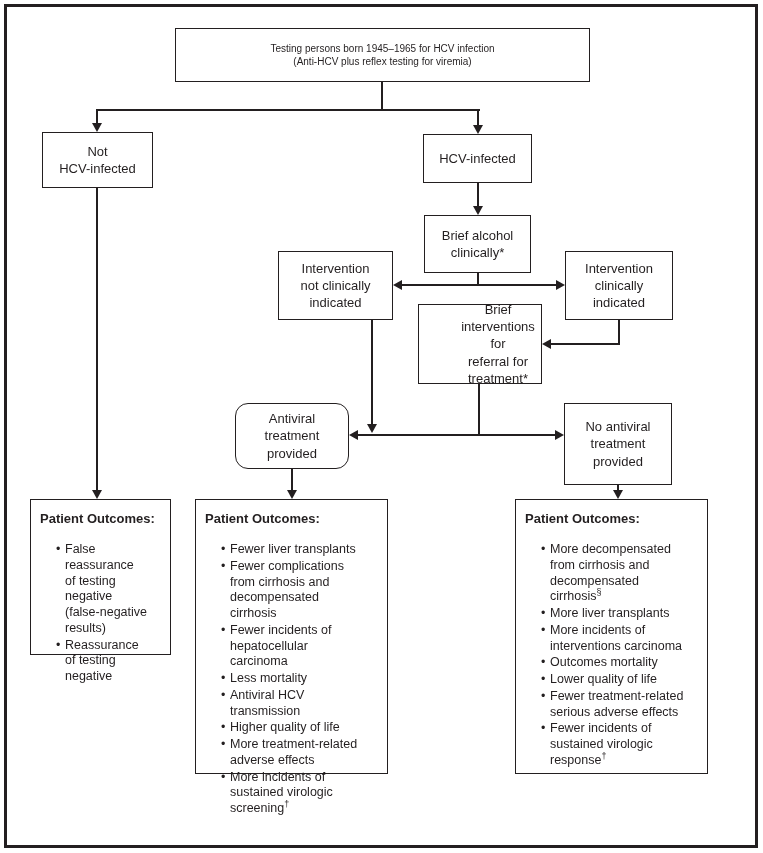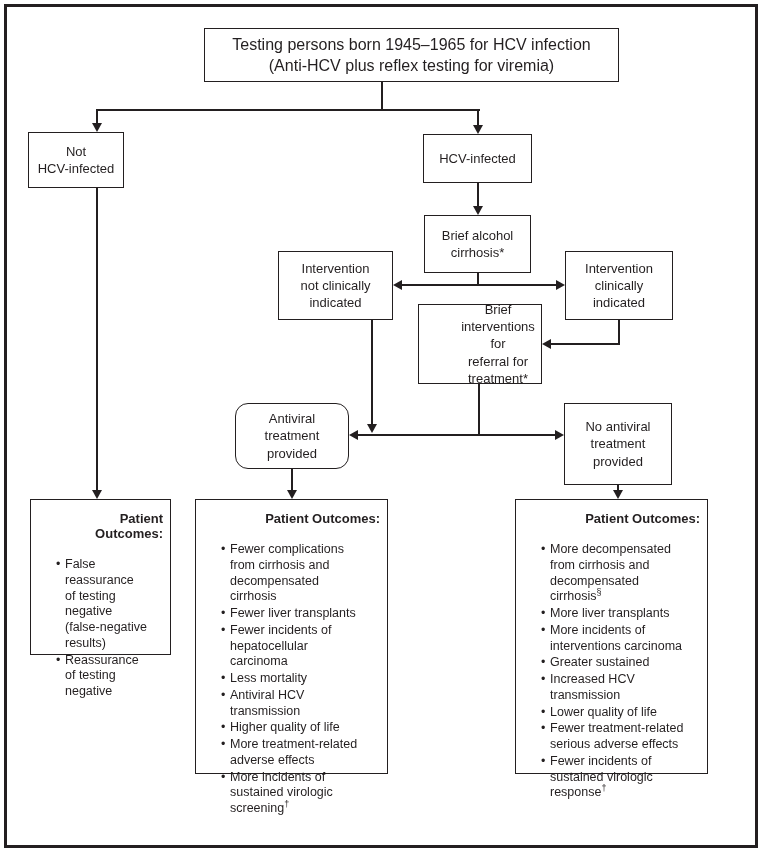--- a/index.html
+++ b/index.html
@@ -26,46 +26,46 @@
     display: flex;
     align-items: center;
     justify-content: center;
     text-align: center;
     white-space: pre-line;
     font-size: 13px;
     line-height: 1.32;
     padding: 2px 4px;
     z-index: 2;
   }
-  .b-top        { left:175px; top:28px;  width:415px; height:54px; font-size:16px;margin-left:29px; }
-  .b-nothcv     { left:28px;  top:132px; width:96px; height:56px; }
+  .b-top        { left:175px; top:28px;  width:415px; height:54px; font-size:10px; }
+  .b-nothcv     { left:42px;  top:132px; width:111px; height:56px; }
   .b-hcv        { left:423px; top:134px; width:109px; height:49px; }
   .b-alcohol    { left:424px; top:215px; width:107px; height:58px; }
   .b-intnot     { left:278px; top:251px; width:115px; height:69px; }
   .b-intyes     { left:565px; top:251px; width:108px; height:69px; }
   .b-briefint   { left:418px; top:304px; width:124px; height:80px;padding-left:40px; }
   .b-antiviral  { left:235px; top:403px; width:114px; height:66px;border-radius:13px; }
   .b-noantiviral{ left:564px; top:403px; width:108px; height:82px; }
 
   .pobox {
     position: absolute;
     box-sizing: border-box;
     border: 1.6px solid var(--ink);
     background: #ffffff;
     padding: 11px 7px 8px 9px;
     z-index: 2;
   }
   .po-left  { left:30px;  top:499px; width:141px; height:156px; }
   .po-mid   { left:195px; top:499px; width:193px; height:275px; }
   .po-right { left:515px; top:499px; width:193px; height:275px; }
   .pobox .po-head {
-    margin: 0 0 11px 13px;
+    margin: 0 0 11px 0;
     font-size: 13px;
     font-weight: bold;
-    text-align: right;
+    text-align: left;
   }
   .pobox ul {
     list-style: none;
     margin: 16px;
     padding: 0;
     font-size: 12.5px;
     line-height: 1.26;
   }
   .pobox li { position: relative; padding-left: 9px; margin-bottom: 1px; }
   .pobox li::before { content: "\2022"; position: absolute; left: 0; top: 0; }
@@ -82,21 +82,21 @@
 
 <div class="stage">
   <div class="frame"></div>
 
   <div class="fbox b-top">Testing persons born 1945–1965 for HCV infection
 (Anti-HCV plus reflex testing for viremia)</div>
   <div class="fbox b-nothcv">Not
 HCV-infected</div>
   <div class="fbox b-hcv">HCV-infected</div>
   <div class="fbox b-alcohol">Brief alcohol
-cirrhosis*</div>
+clinically*</div>
   <div class="fbox b-intnot">Intervention
 not clinically
 indicated</div>
   <div class="fbox b-intyes">Intervention
 clinically
 indicated</div>
   <div class="fbox b-briefint">Brief
 interventions for
 referral for
 treatment*</div>
@@ -111,39 +111,38 @@
     <div class="po-head">Patient Outcomes:</div>
     <ul>
       <li><span>False reassurance of testing negative (false-negative results)</span><sup></sup></li>
       <li><span>Reassurance of testing negative</span><sup></sup></li>
     </ul>
   </div>
 
   <div class="pobox po-mid">
     <div class="po-head">Patient Outcomes:</div>
     <ul>
+      <li><span>Fewer liver transplants</span><sup></sup></li>
       <li><span>Fewer complications from cirrhosis and decompensated cirrhosis</span><sup></sup></li>
-      <li><span>Fewer liver transplants</span><sup></sup></li>
       <li><span>Fewer incidents of hepatocellular carcinoma</span><sup></sup></li>
       <li><span>Less mortality</span><sup></sup></li>
       <li><span>Antiviral HCV transmission</span><sup></sup></li>
       <li><span>Higher quality of life</span><sup></sup></li>
       <li><span>More treatment-related adverse effects</span><sup></sup></li>
       <li><span>More incidents of sustained virologic screening</span><sup>†</sup></li>
     </ul>
   </div>
 
   <div class="pobox po-right">
     <div class="po-head">Patient Outcomes:</div>
     <ul>
       <li><span>More decompensated from cirrhosis and decompensated cirrhosis</span><sup>§</sup></li>
       <li><span>More liver transplants</span><sup></sup></li>
       <li><span>More incidents of interventions carcinoma</span><sup></sup></li>
-      <li><span>Greater sustained</span><sup></sup></li>
-      <li><span>Increased HCV transmission</span><sup></sup></li>
+      <li><span>Outcomes mortality</span><sup></sup></li>
       <li><span>Lower quality of life</span><sup></sup></li>
       <li><span>Fewer treatment-related serious adverse effects</span><sup></sup></li>
       <li><span>Fewer incidents of sustained virologic response</span><sup>†</sup></li>
     </ul>
   </div>
 
   <div class="ln" style="left:381px; top:82px; width:2px; height:28px;"></div>
   <div class="ln" style="left:96px; top:109px; width:384px; height:2px;"></div>
 
   <div class="ln" style="left:96px; top:109px; width:2px; height:15px;"></div>

